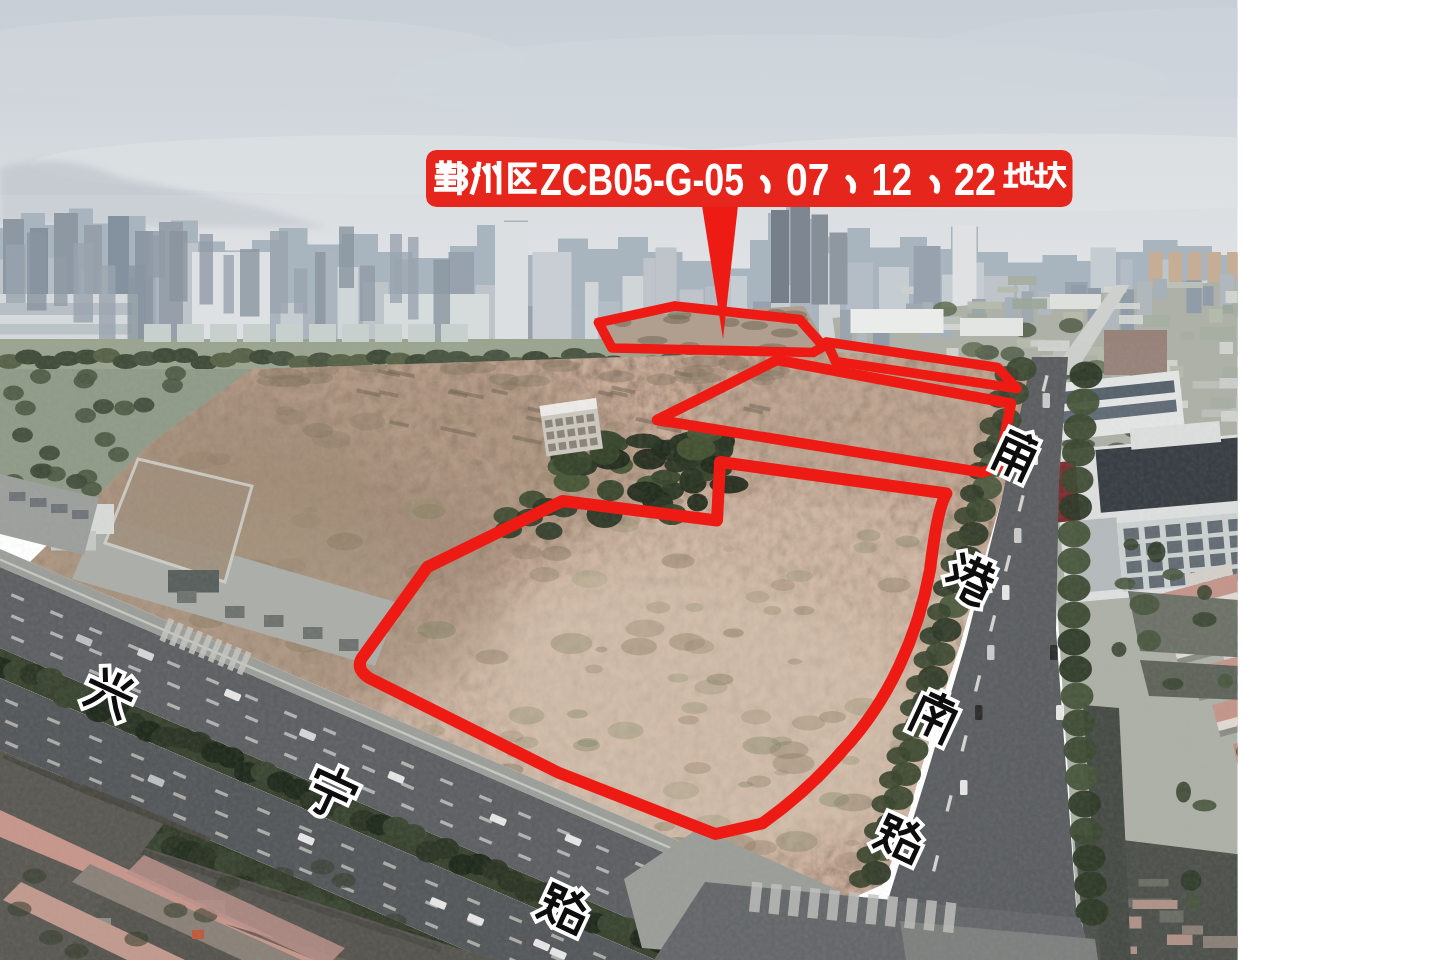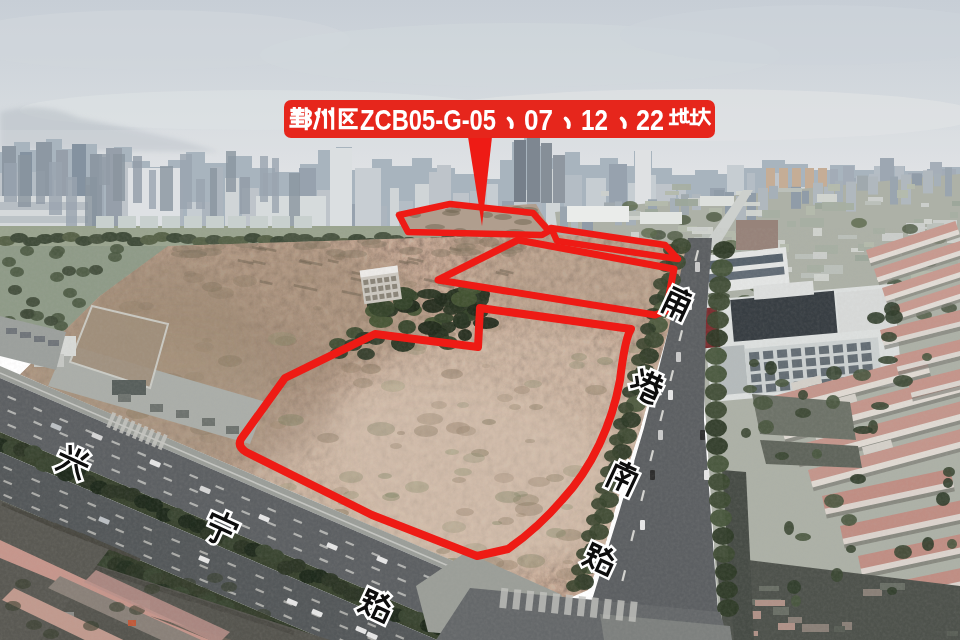--- a/index.html
+++ b/index.html
@@ -1,14 +1,14 @@
 <!DOCTYPE html>
 <html><head><meta charset="utf-8"><style>
 html,body{margin:0;padding:0;}
-#stage{position:relative;width:960px;height:640px;overflow:hidden;font-family:"Liberation Sans",sans-serif;}
+#stage{position:relative;width:825px;height:640px;overflow:hidden;font-family:"Liberation Sans",sans-serif;}
 </style></head><body>
 <div id="stage">
 <svg width="960" height="640" viewBox="0 0 960 640">
 <defs>
 <linearGradient id="sky" x1="0" y1="0" x2="0" y2="1">
           <stop offset="0" stop-color="#c7ced6"></stop>
           <stop offset="0.5" stop-color="#d7dce0"></stop>
           <stop offset="1" stop-color="#eaebe9"></stop>
         </linearGradient>
 <filter id="blur2">

